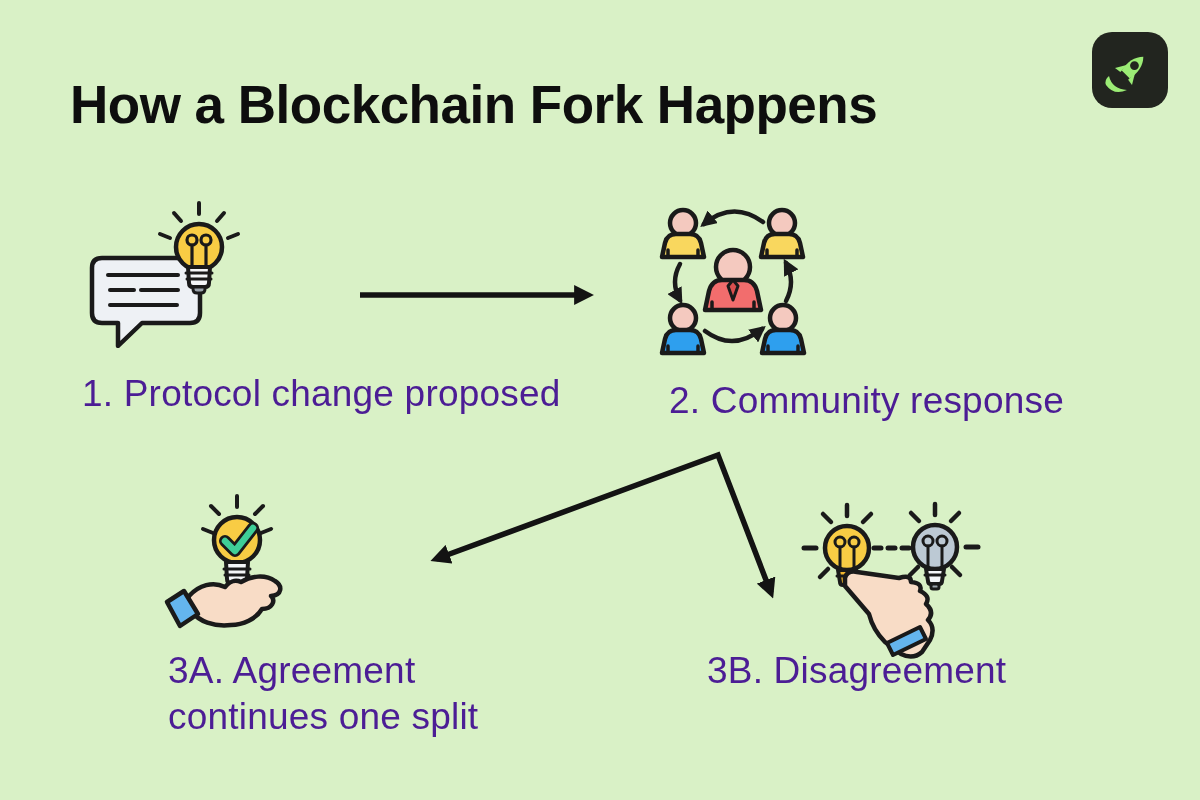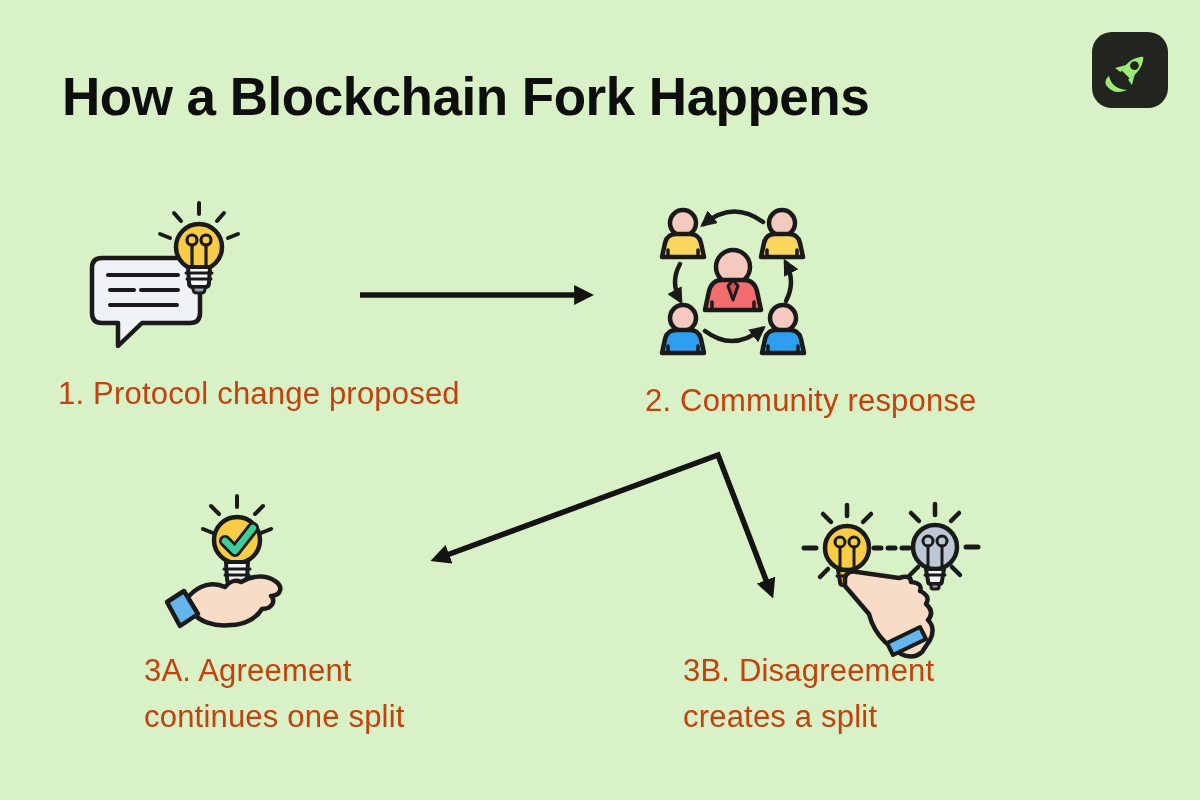--- a/index.html
+++ b/index.html
@@ -3,34 +3,34 @@
 <meta charset="utf-8">
 <style>
   html,body{margin:0;padding:0;}
   .canvas{
     position:relative;width:1200px;height:800px;overflow:hidden;
     background:#d9f1c6;
     font-family:"Liberation Sans","DejaVu Sans",sans-serif;
     color:#141414;
   }
   .title{
-    position:absolute;left:62px;top:66px;margin:0;
+    position:absolute;left:62px;top:66px;margin:8px;
     font-size:53px;font-weight:700;letter-spacing:-0.5px;color:#0e0e0e;
     white-space:nowrap;
   }
   .logo{position:absolute;left:1092px;top:32px;width:76px;height:76px;}
   .icon{position:absolute;}
   .icon1{left:78px;top:188px;width:170px;height:160px;}
   .icon2{left:635px;top:188px;width:180px;height:180px;}
   .icon3a{left:155px;top:483px;width:140px;height:165px;}
   .icon3b{left:795px;top:482px;width:195px;height:180px;}
   .arrows{position:absolute;left:0;top:0;width:1200px;height:800px;pointer-events:none;}
   .label{
-    position:absolute;font-size:31px;line-height:46px;color:#c2410c;
-    white-space:nowrap;letter-spacing:0.2px;
+    position:absolute;font-size:37px;line-height:46px;color:#4c1d95;
+    white-space:nowrap;letter-spacing:0.2px;margin-left:24px;
   }
   .l1{left:58px;top:371px;}
   .l2{left:645px;top:378px;}
   .l3a{left:144px;top:648px;}
   .l3b{left:683px;top:648px;}
 </style>
 </head>
 <body>
 
 <div class="canvas">
@@ -199,16 +199,15 @@
   </svg>
 
   <div class="label l1">1. Protocol change proposed</div>
   <div class="label l2">2. Community response</div>
   <div class="label l3a">
     <div>3A. Agreement</div>
     <div>continues one split</div>
   </div>
   <div class="label l3b">
     <div>3B. Disagreement</div>
-    <div>creates a split</div>
   </div>
 
 </div>
 
 </body></html>

